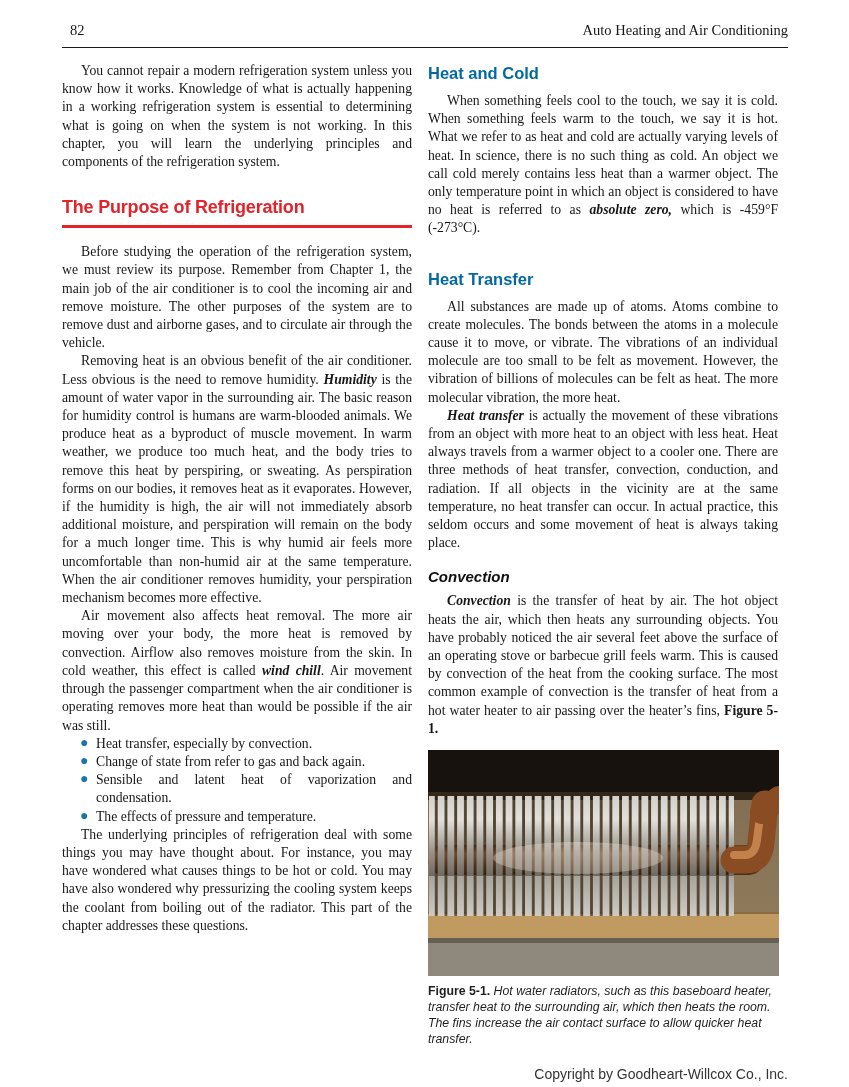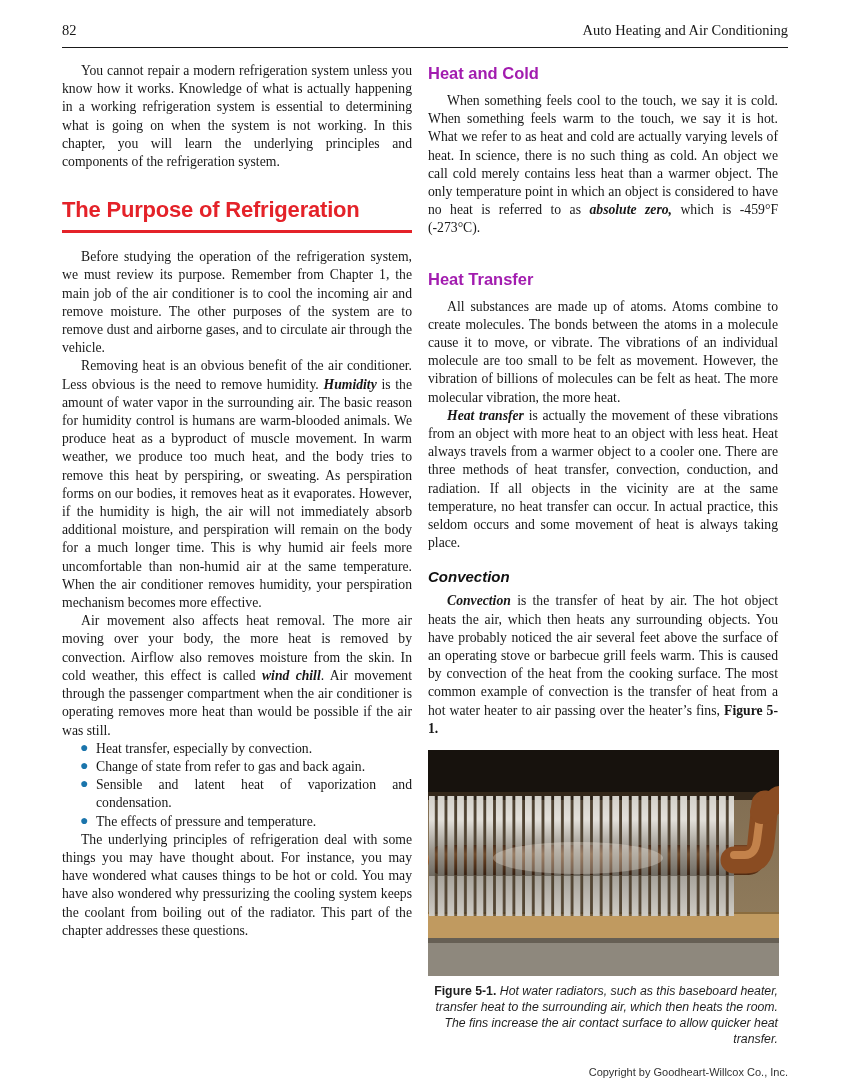--- a/index.html
+++ b/index.html
@@ -7,21 +7,21 @@
   body {
     width:849px; height:1087px;
     font-family:"Liberation Serif", serif;
     color:#171717;
     position:relative;
     overflow:hidden;
   }
   .page { position:relative; width:849px; height:1087px; background:#fff; }
 
   .pagehead {
-    position:absolute; top:22px; left:62px; right:61px;
+    position:absolute; top:22px; left:70px; right:61px;
     display:flex; justify-content:space-between; align-items:baseline;
     font-size:14.5px;
   }
   .headrule {
     position:absolute; top:47px; left:62px; right:61px;
     border-top:1.2px solid #1a1a1a;
   }
 
   .columns {
     position:absolute; top:62px; left:62px; right:61px;
@@ -31,30 +31,30 @@
 
   p.body {
     font-size:13.7px; line-height:18.2px;
     text-align:justify; text-indent:19px;
   }
   .bi { font-weight:bold; font-style:italic; }
   .b  { font-weight:bold; }
 
   h1.red-head {
     font-family:"Liberation Sans", sans-serif;
-    font-weight:bold; font-size:22px; letter-spacing:-0.2px;
+    font-weight:bold; font-size:18px; letter-spacing:-0.2px;
     color:#e42229;
     margin-top:26px; margin-bottom:15px;
     padding-bottom:7px;
     border-bottom:3.5px solid #e42229;
   }
   h2.blue-head {
     font-family:"Liberation Sans", sans-serif;
     font-weight:bold; font-size:16.5px;
-    color:#a21caf;
+    color:#0369a1;
     margin:32px 0 9px 0;
   }
   h2.blue-head.first { margin-top:2px; }
   h3.sub-head {
     font-family:"Liberation Sans", sans-serif;
     font-weight:bold; font-style:italic; font-size:15px;
     color:#111;
     margin:16px 0 7px 0;
   }
 
@@ -70,29 +70,28 @@
     color:#1b75ac; font-size:14px;
   }
 
   figure.figure { margin-top:12px; }
   svg.photo { display:block; width:351px; height:226px; }
   .caption {
     font-family:"Liberation Sans", sans-serif;
     font-size:12.3px; line-height:16px;
     color:#1f1f1f;
     margin-top:7px;
-    text-align:right;
   }
   .cap-label { font-weight:bold; font-style:normal; }
   .cap-text  { font-style:italic; }
 
   .copyright {
     position:absolute; right:61px; top:1066px;
     font-family:"Liberation Sans", sans-serif;
-    font-size:11px; color:#333;
+    font-size:14px; color:#333;
   }
 </style>
 </head>
 <body>
 
 <div class="page">
 
   <header class="pagehead">
     <span>82</span>
     <span>Auto Heating and Air Conditioning</span>

